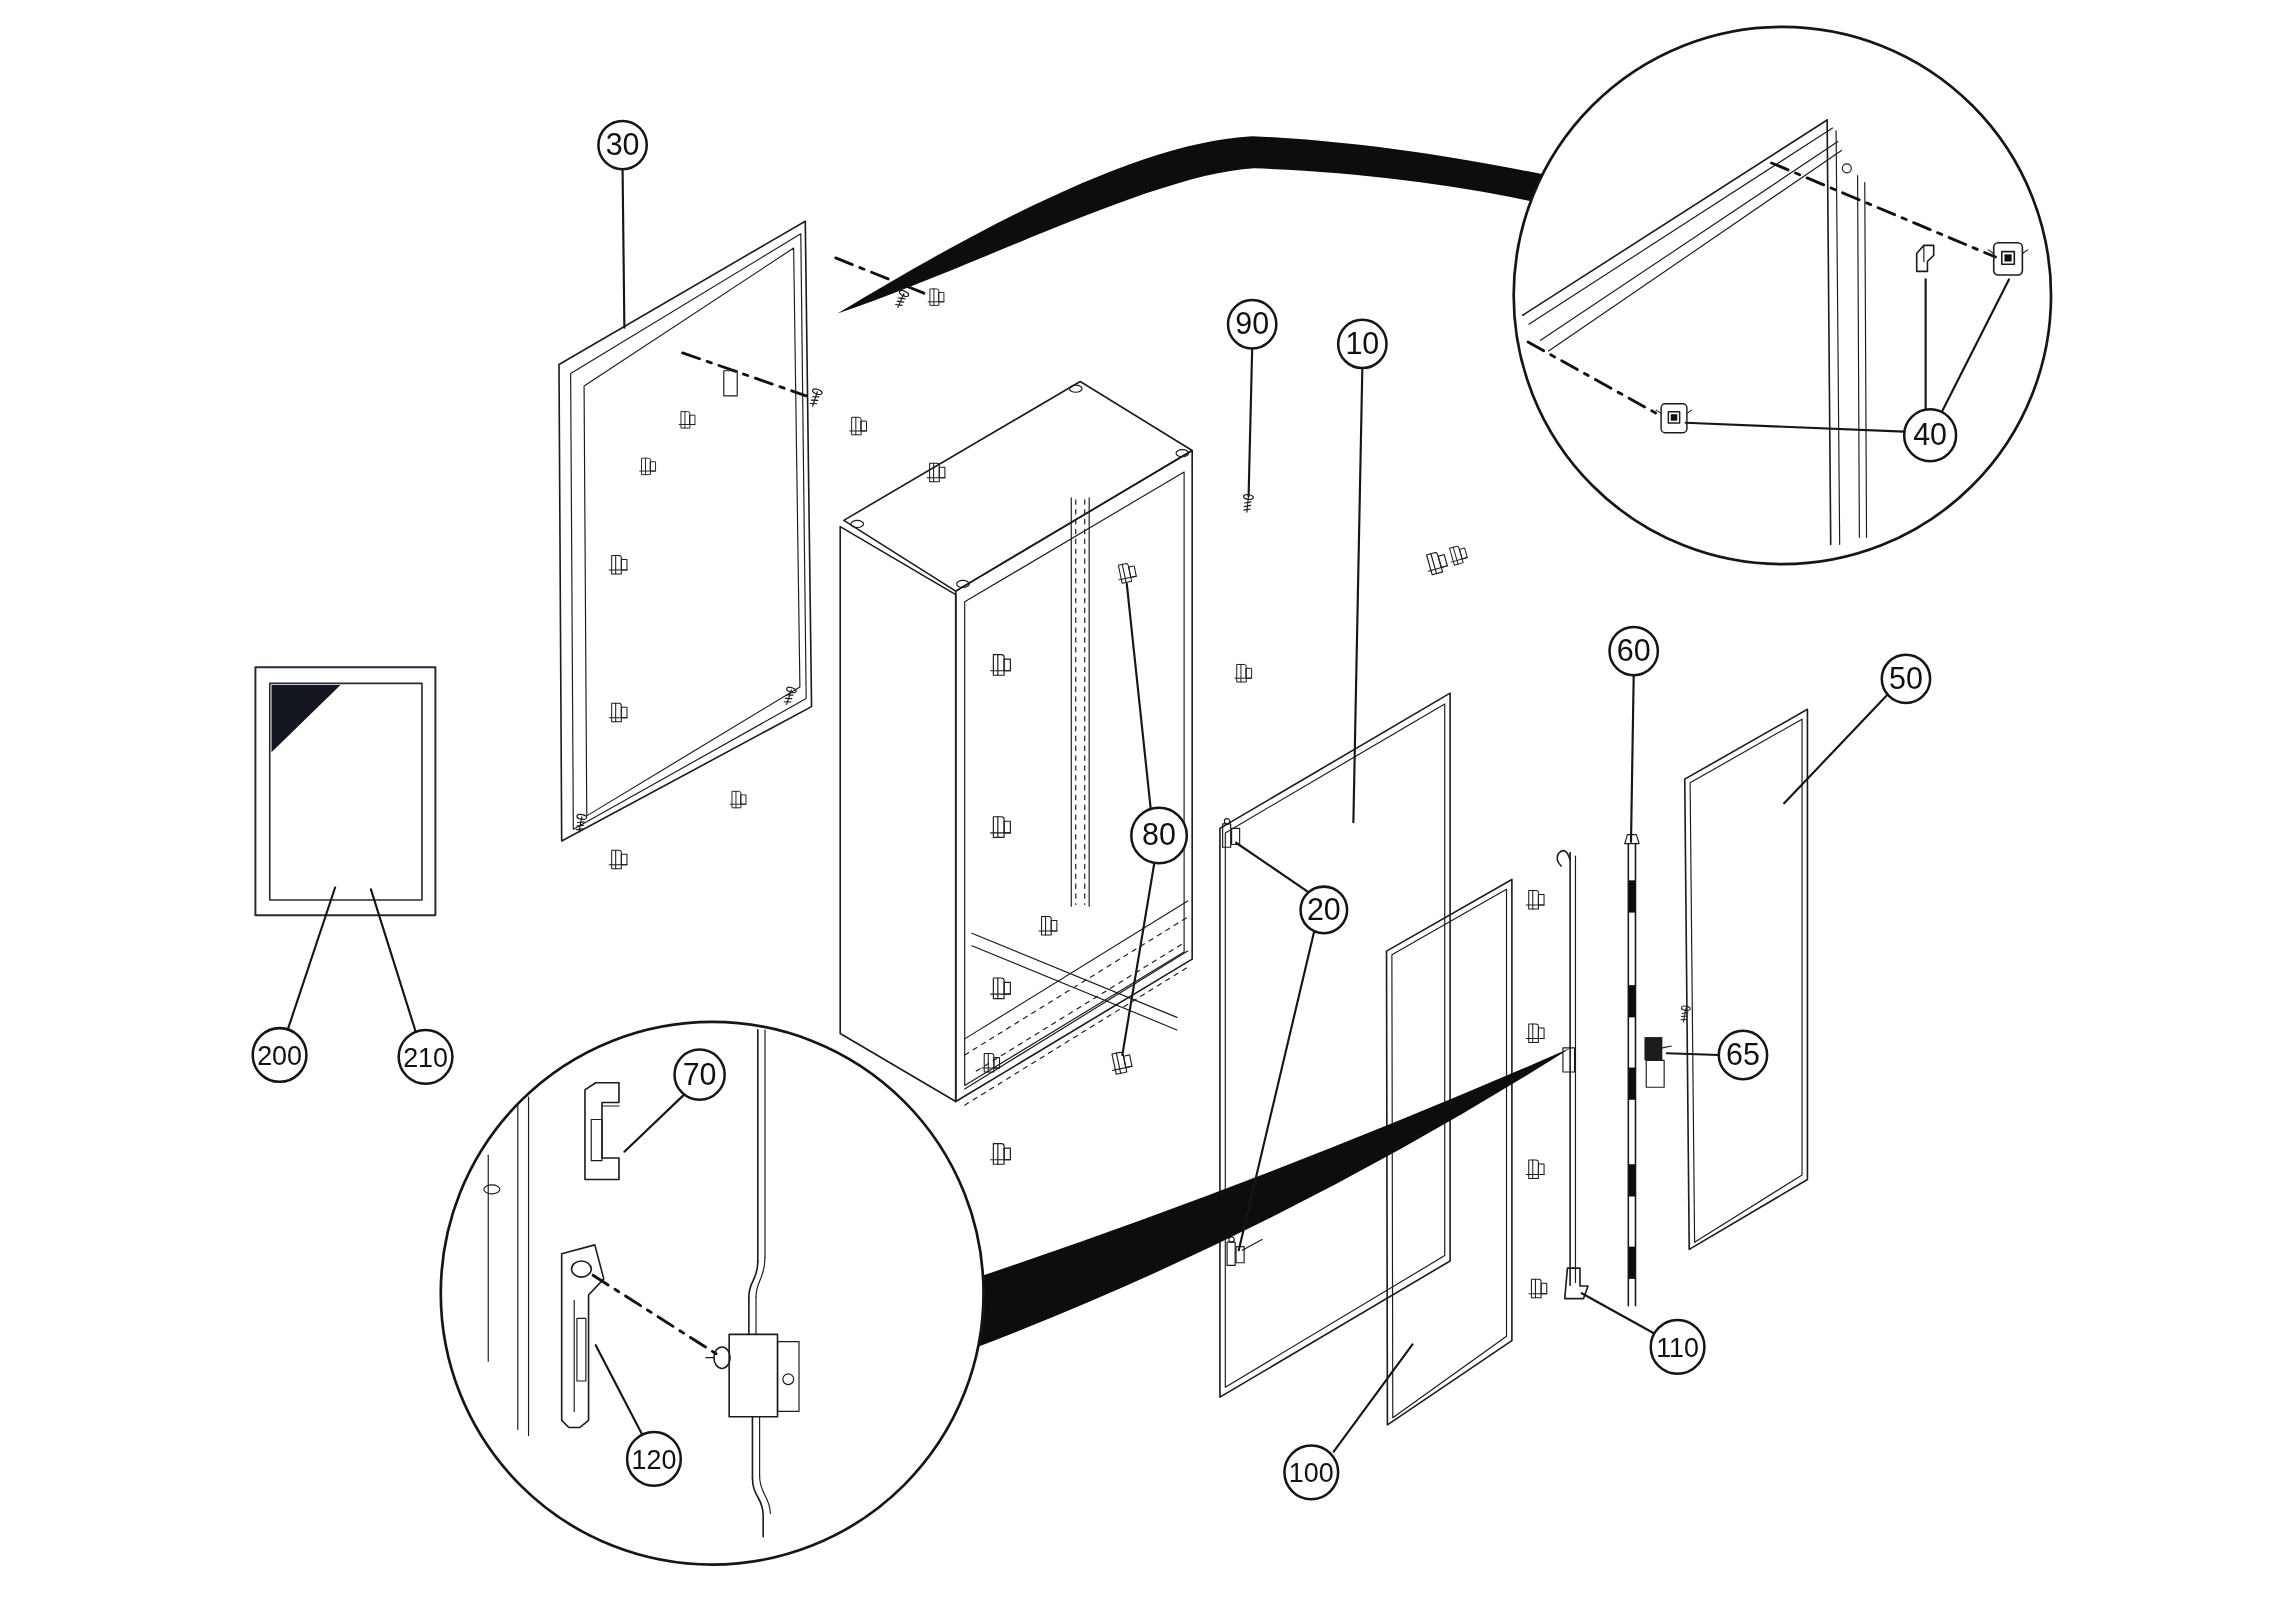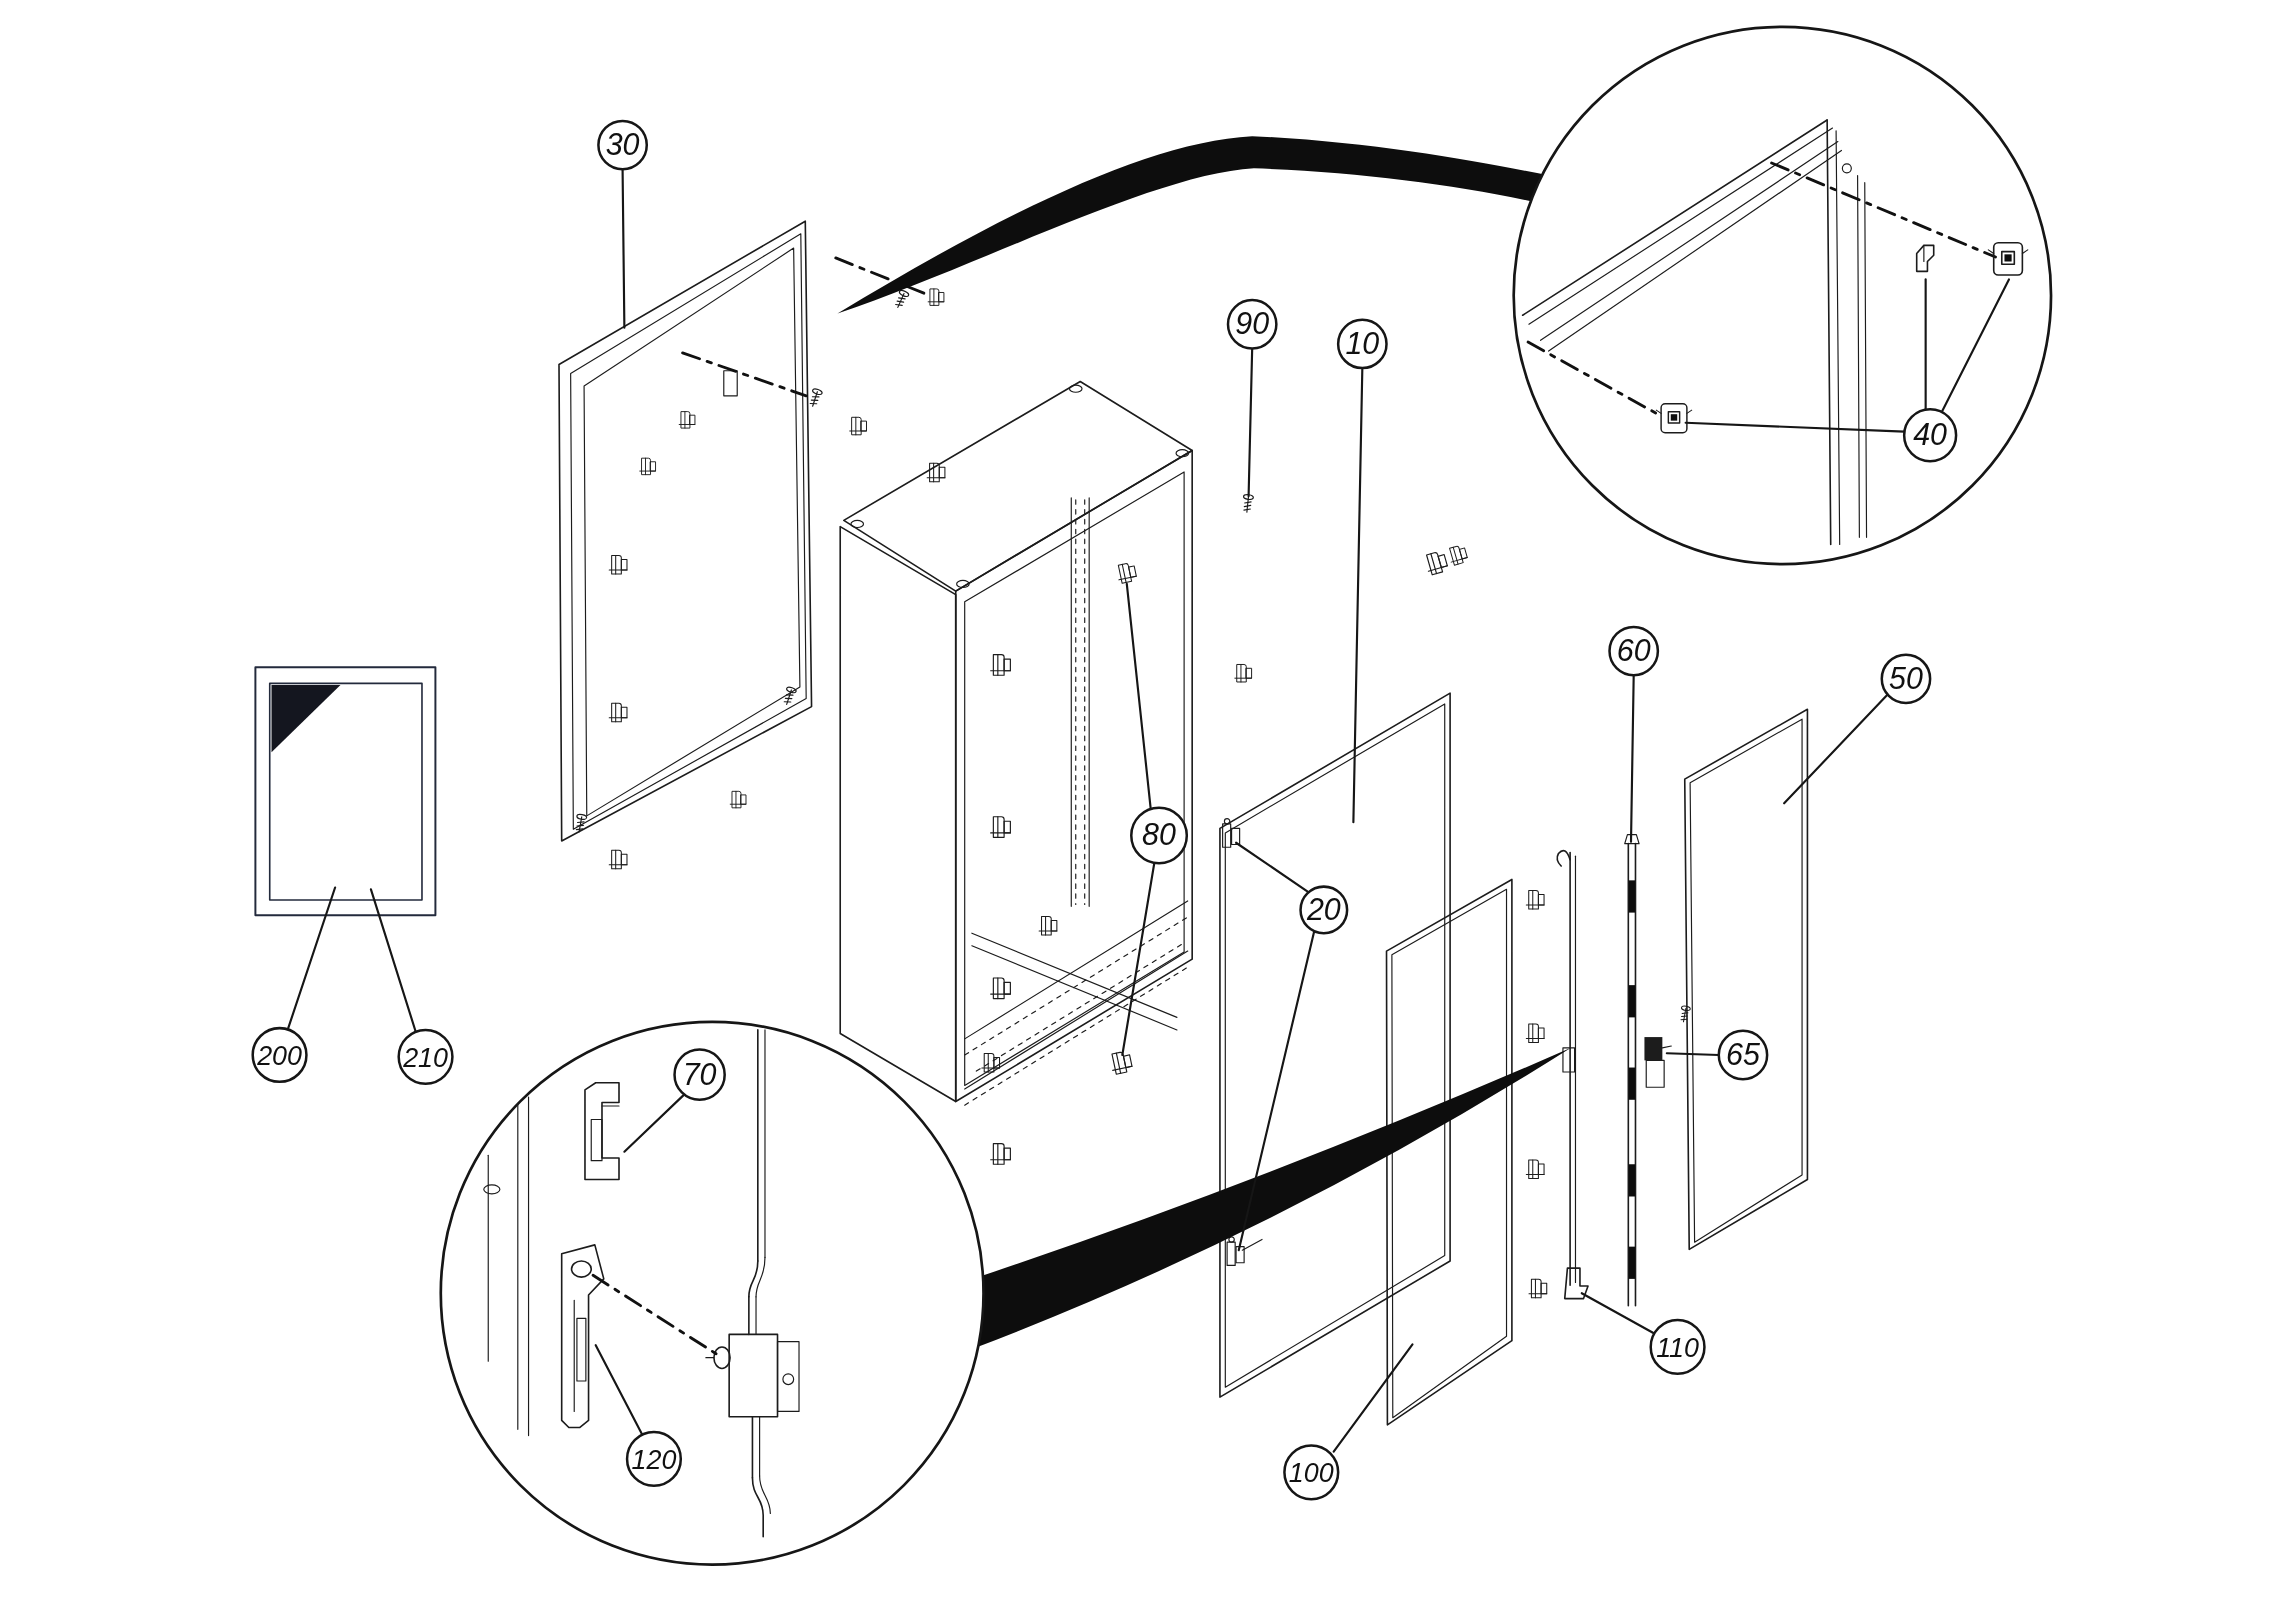--- a/index.html
+++ b/index.html
@@ -1,17 +1,17 @@
 <!DOCTYPE html>
 <html style="font-size:14.3px"><head>
 <meta charset="utf-8">
 <style>
   html,body{margin:0;padding:0;background:#ffffff;}
   body{font-family:"Liberation Sans", sans-serif;}
-  .stage{width:2293px;height:1621px;position:relative;background:#fff;overflow:hidden;font-style:italic;}
+  .stage{width:2293px;height:1621px;position:relative;background:#fff;overflow:hidden;}
   svg{display:block;}
   .ln{fill:none;stroke:#1c1c1c;stroke-width:1.8;stroke-linejoin:round;stroke-linecap:round;}
   .ln-thin{fill:none;stroke:#1c1c1c;stroke-width:1.3;stroke-linejoin:round;stroke-linecap:round;}
   .ln-med{fill:none;stroke:#1c1c1c;stroke-width:2.2;stroke-linejoin:round;}
   .navy{stroke:#232a3c;}
   .dashdot{fill:none;stroke:#111;stroke-width:3.2;stroke-dasharray:20 9 5 9;stroke-linecap:round;}
   .dash{stroke-dasharray:5 6;}
   .fillblk{fill:#0d0d0d;stroke:none;}
   .white{fill:#ffffff;}
   .leader{stroke:#161616;stroke-width:2.4;fill:none;stroke-linecap:round;}

